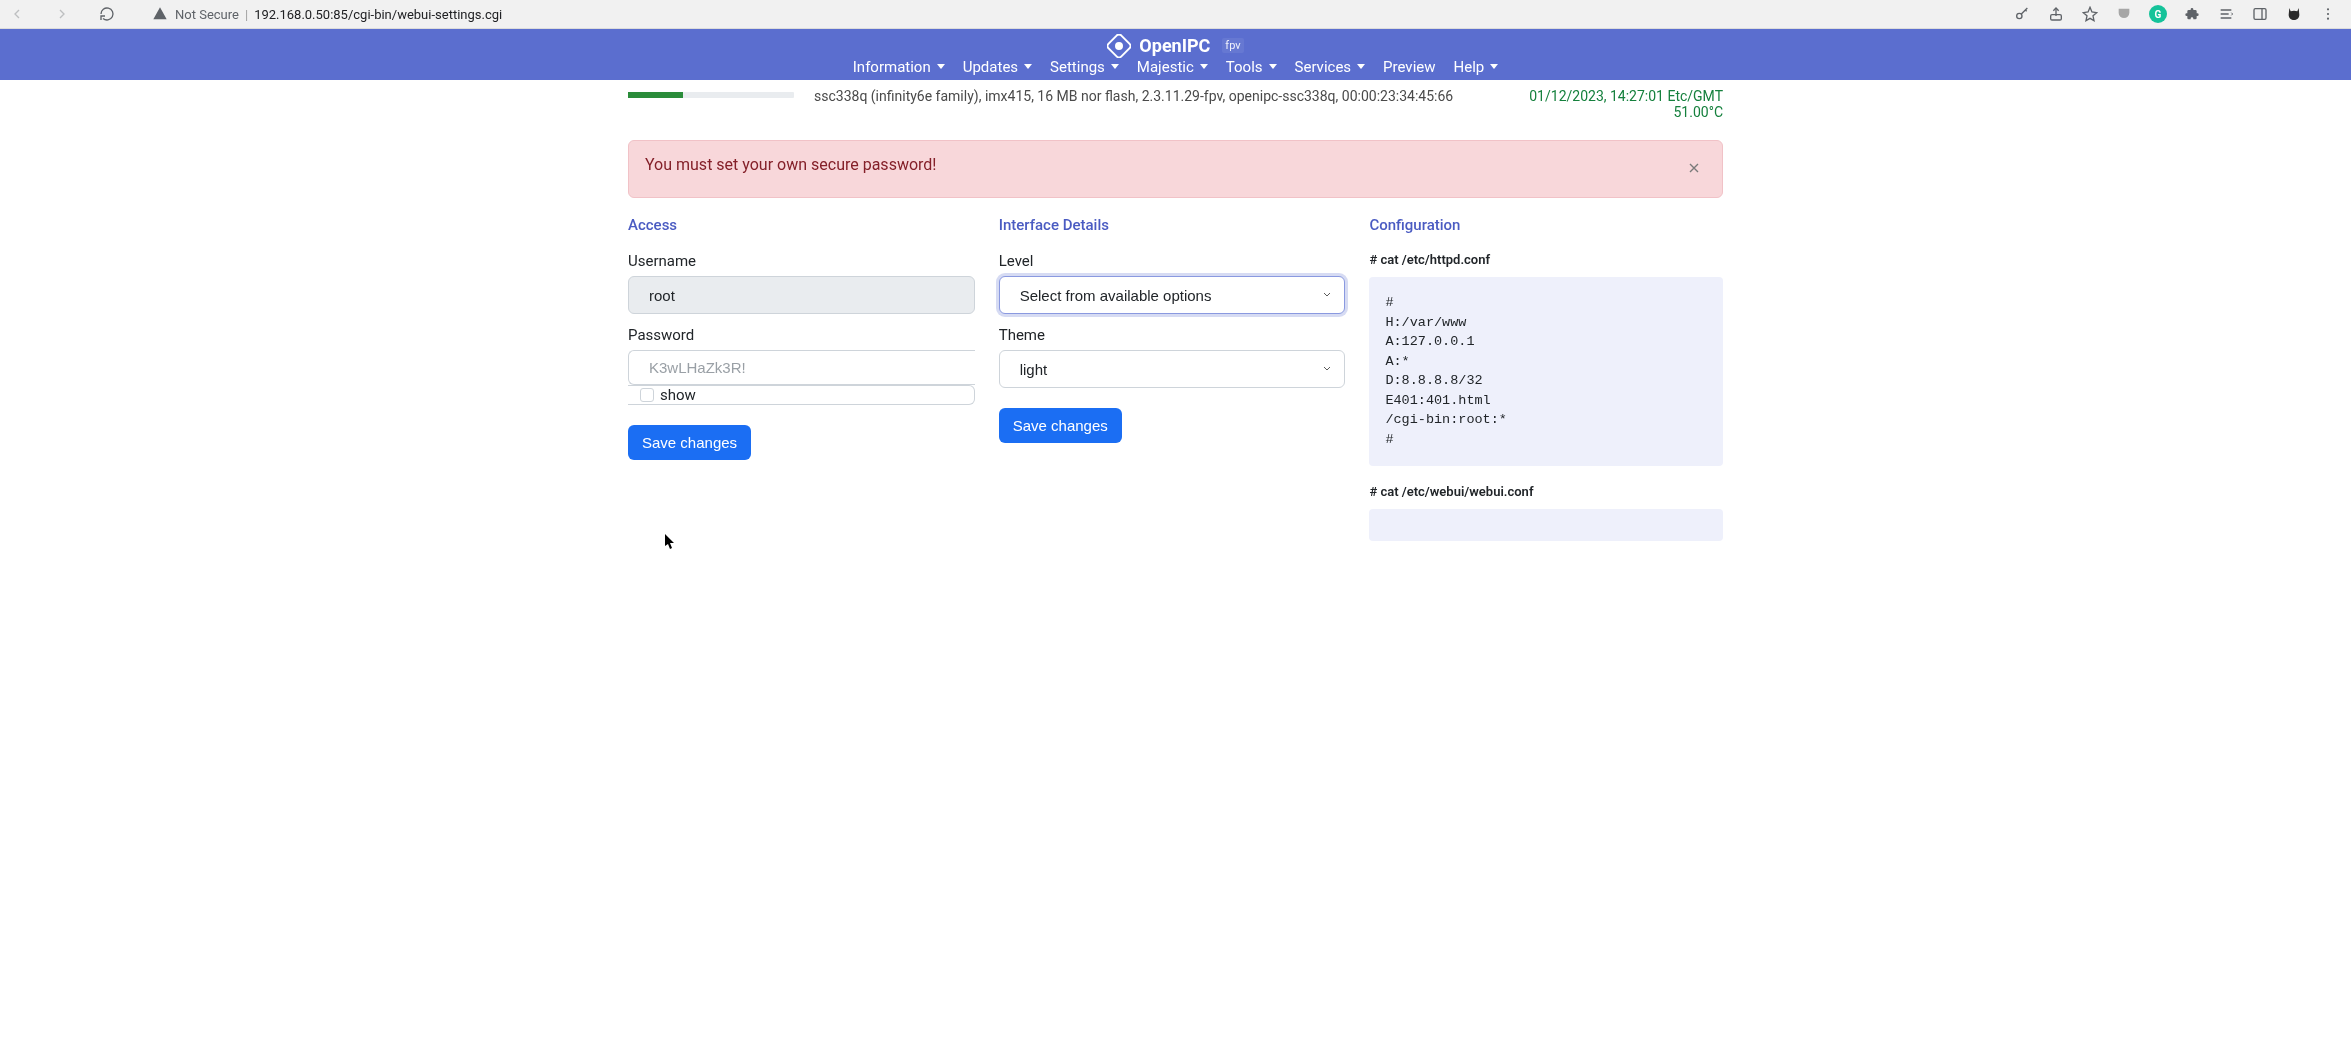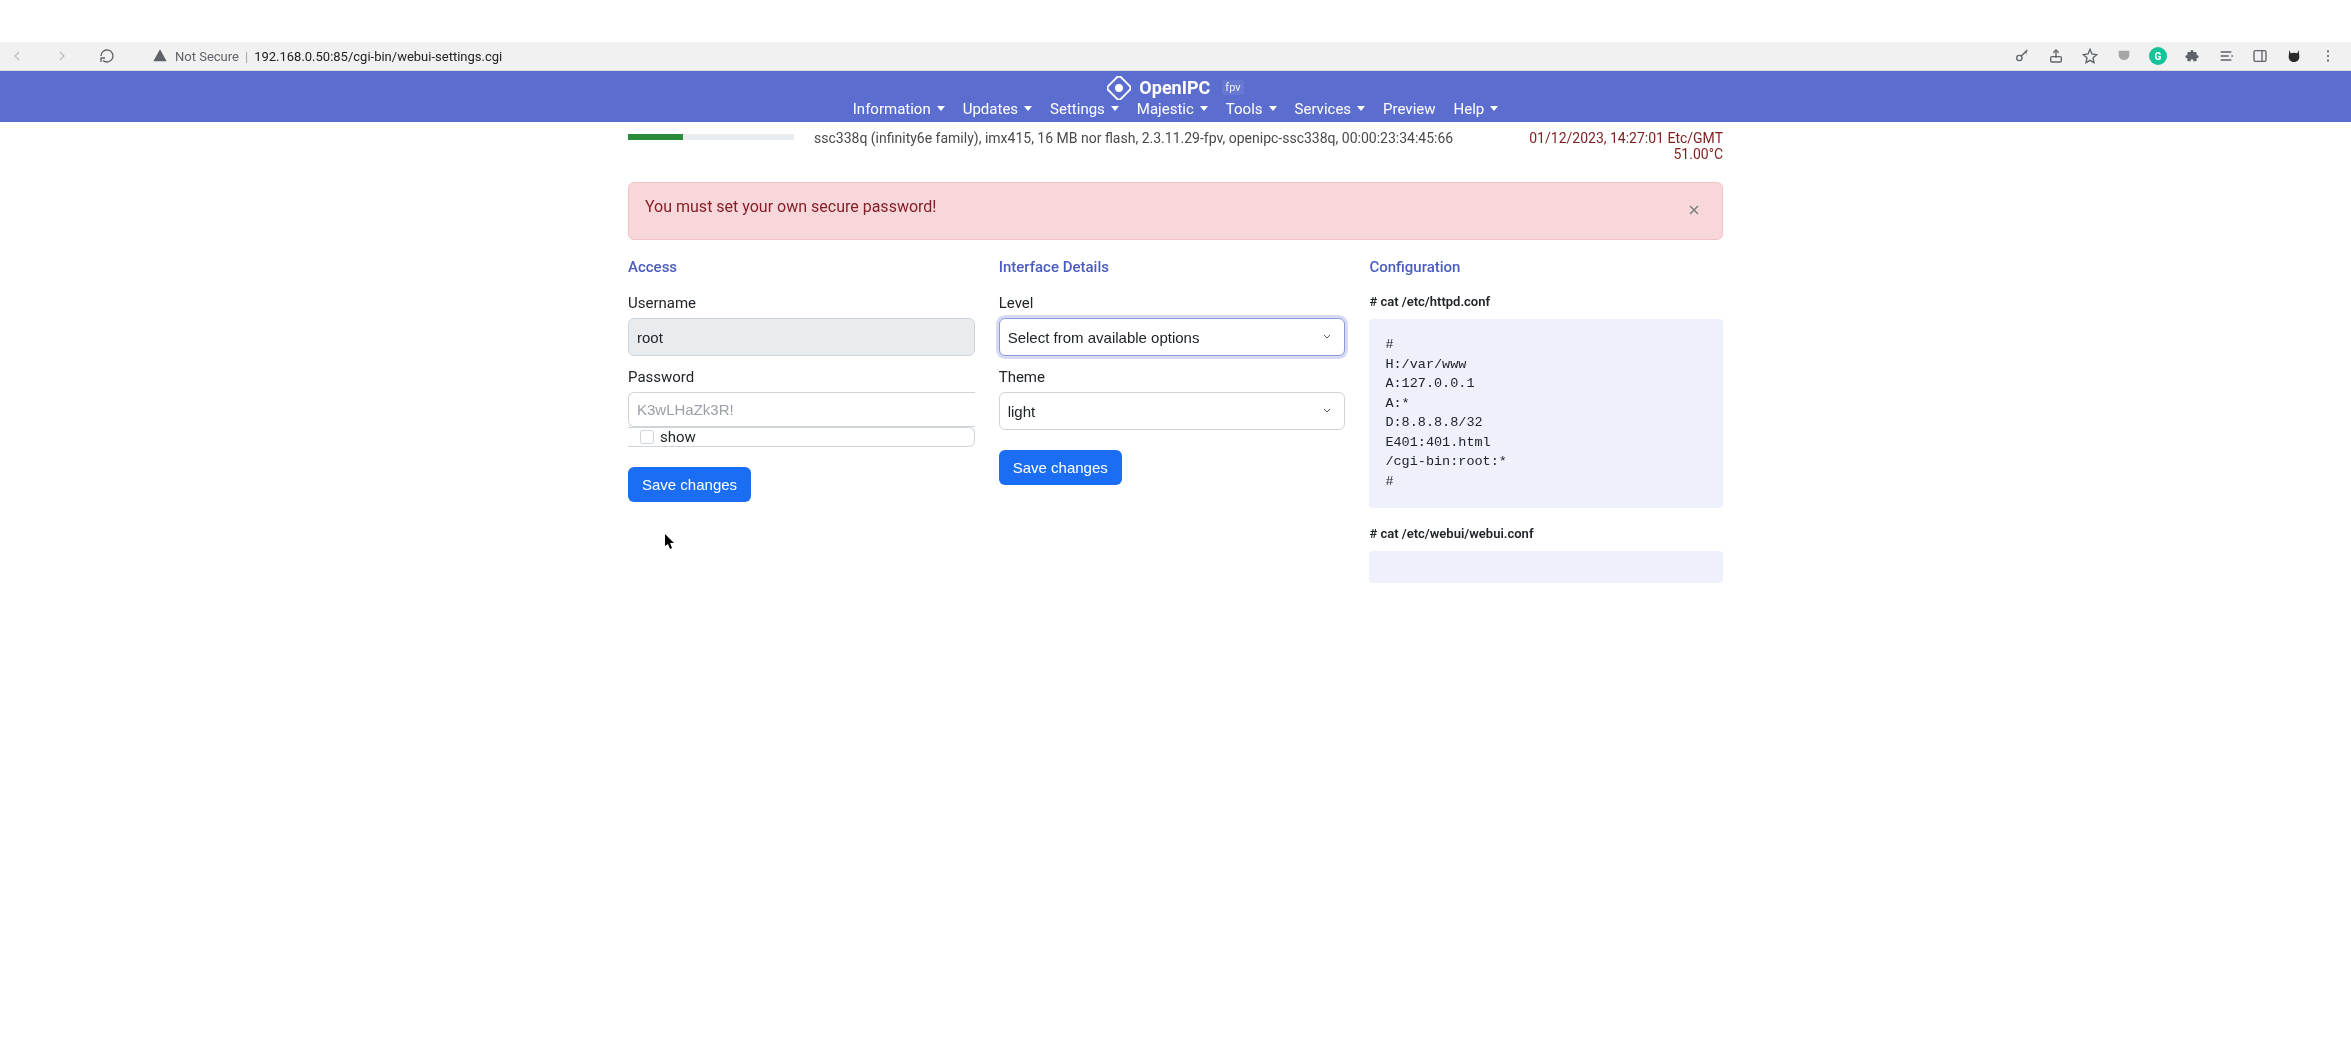--- a/index.html
+++ b/index.html
@@ -9,21 +9,20 @@
     .browser-chrome {
       display: flex;
       align-items: center;
       height: 29px;
       background: #f1f1f1;
       border-bottom: 1px solid #dcdcdc;
       padding: 0 8px;
       gap: 27px;
       font-size: 13px;
       color: #5f6368;
-      margin-top: 42px;
     }
     .chrome-icon { display: inline-flex; align-items: center; justify-content: center; width: 18px; height: 18px; }
     .chrome-icon svg { width: 16px; height: 16px; }
     .addr-sec { display: flex; align-items: center; gap: 6px; margin-left: 8px; }
     .addr-divider { color: #a0a0a0; }
     .addr-text { color: #202124; }
     .warn-icon svg { fill: #5f6368; }
     .right-icons { display: flex; align-items: center; gap: 16px; padding-right: 6px; }
     .right-icons .chrome-icon { color: #5f6368; }
     .grammarly { width: 18px; height: 18px; border-radius: 50%; background: #15c39a; display: inline-flex; align-items: center; justify-content: center; color: #fff; font-weight: bold; font-size: 10px; }
@@ -50,21 +49,21 @@
     .navbar-spacer { flex: 1; }
     .nav-menu { display: flex; gap: 18px; }
     .nav-item { color: #fff; font-size: 15px; display: flex; align-items: center; gap: 4px; cursor: pointer; }
     .caret { display: inline-block; width: 0; height: 0; border-left: 4px solid transparent; border-right: 4px solid transparent; border-top: 5px solid #fff; margin-left: 2px; }
 
     
     .infobar-wrap { width: 1095px; margin: 0 auto; display: flex; align-items: flex-start; padding-top: 8px; gap: 20px; }
     .progress { width: 166px; height: 6px; background: #e9ecef; border-radius: 1px; position: relative; margin-top: 4px; }
     .progress .fill { position: absolute; top: 0; left: 0; height: 100%; background: #2a8c3a; width: 33%; }
     .infobar-text { font-size: 14px; color: #4a4a4a; flex: 1; }
-    .infobar-right { text-align: right; font-size: 14px; color: #7f1d1d; }
+    .infobar-right { text-align: right; font-size: 14px; color: #15803d; }
 
     
     .container { width: 1095px; margin: 0 auto; }
 
     h1.page-title {
       color: #4a5bc2;
       font-size: 34px;
       font-weight: 700;
       margin-top: 28px;
       letter-spacing: -0.2px;
@@ -90,21 +89,21 @@
     .col-wide { flex: 1.02; }
 
     h2.sect { color: #4a5bc2; font-size: 15px; font-weight: 500; margin-bottom: 14px; }
 
     
     .form-label { display: block; font-size: 15px; color: #212529; margin-bottom: 6px; margin-top: 12px; }
     .form-label:first-of-type { margin-top: 18px; }
 
     .form-control, .form-select {
       width: 100%;
-      padding: 8px 8px;
+      padding: 8px 20px;
       font-size: 15px;
       border: 1px solid #ced4da;
       border-radius: 6px;
       background: #fff;
       color: #212529;
       height: 38px;
     }
     .form-control[readonly] { background: #e9ecef; }
     .form-control::placeholder { color: #9aa0a6; }
     .form-select {

